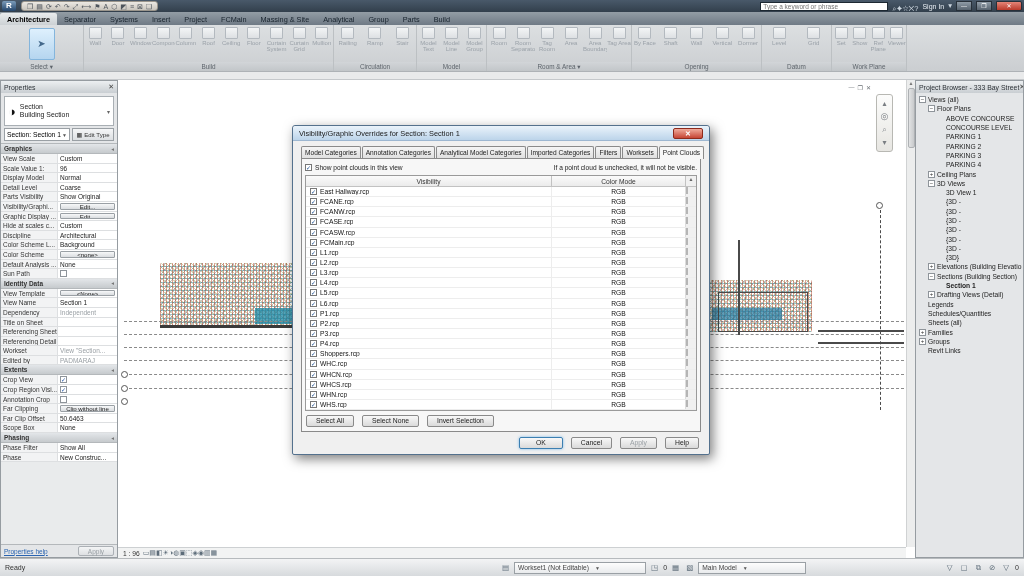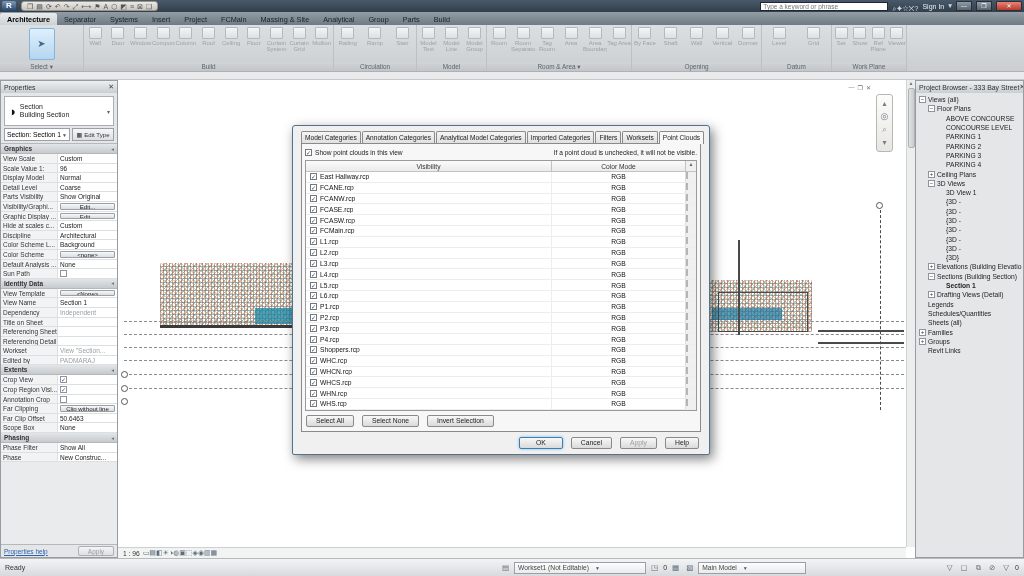--- a/index.html
+++ b/index.html
@@ -757,20 +757,24 @@
         </div>
         <div class="titem">
           <span class="tind" style="width: 2px;"></span>
           <span class="tnoexp"></span>
           <span>Revit Links</span>
         </div>
       </div>
   </div>
 
   <div id="dlg">
+    <div class="dtitle">
+      <span>Visibility/Graphic Overrides for Section: Section 1</span>
+      <span class="dcloseb">✕</span>
+    </div>
     <div class="dtabs" id="dlgTabs">
         <div class="dtab">Model Categories</div>
         <div class="dtab">Annotation Categories</div>
         <div class="dtab">Analytical Model Categories</div>
         <div class="dtab">Imported Categories</div>
         <div class="dtab">Filters</div>
         <div class="dtab">Worksets</div>
         <div class="dtab active">Point Clouds</div>
       </div>
     <div class="dpane">

